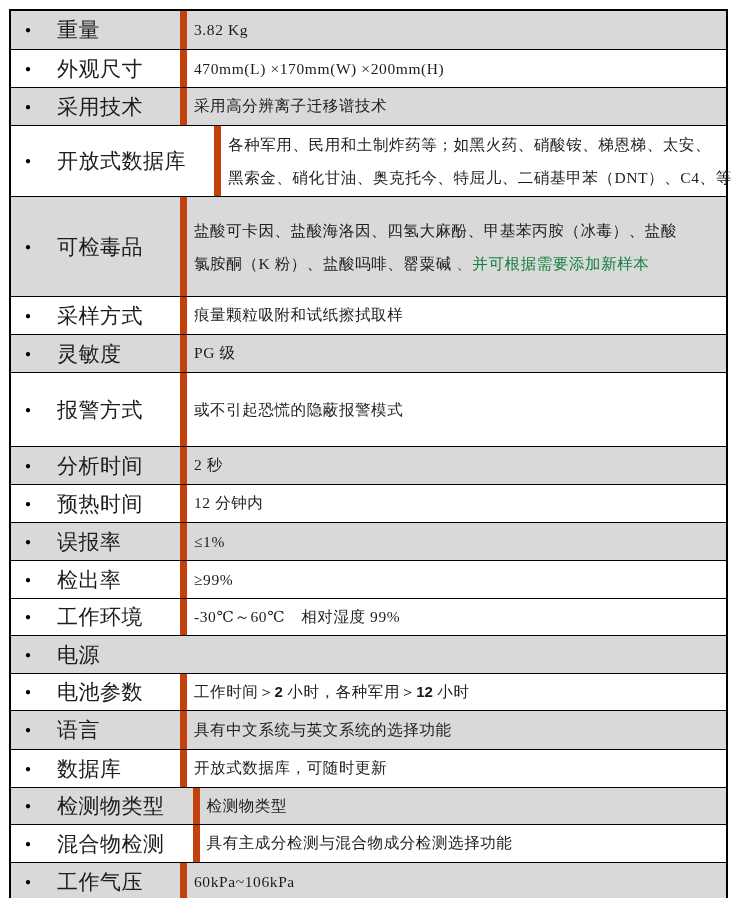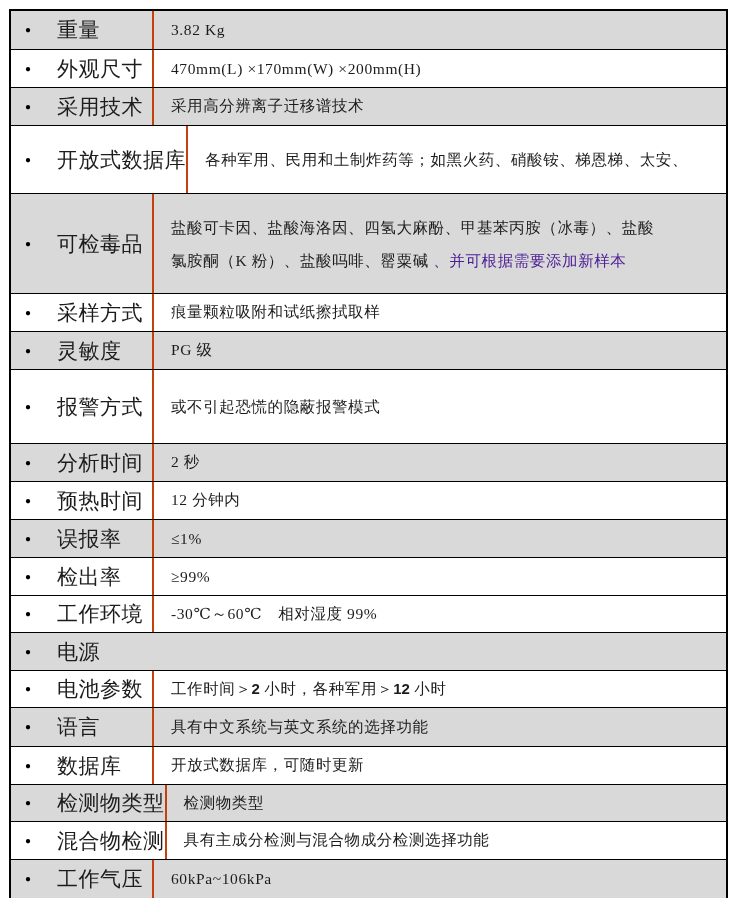--- a/index.html
+++ b/index.html
@@ -16,27 +16,27 @@
   .spec-row.shaded{background:#d9d9d9;}
   .label-cell{
     flex:0 0 141px;display:flex;align-items:center;
     padding-left:14px;box-sizing:border-box;
   }
   .bullet{
     font-size:10px;line-height:1;margin-right:26px;color:#000;flex:0 0 auto;
   }
   .term{font-size:21px;letter-spacing:0.5px;white-space:nowrap;}
   .value-cell{
-    flex:1;border-left:2px solid #c2410c;box-sizing:border-box;
+    flex:1;border-left:7px solid #c2410c;box-sizing:border-box;
     display:flex;flex-direction:column;justify-content:center;
-    padding:2px 4px 2px 17px;font-size:15.5px;letter-spacing:0.6px;
+    padding:2px 4px 2px 7px;font-size:15.5px;letter-spacing:0.6px;margin-left:28px;
   }
   .vline{line-height:33px;white-space:nowrap;}
   .spec-row.single .vline{line-height:normal;}
-  .seg-gray{color:#4c1d95;}
+  .seg-gray{color:#15803d;}
   .seg-num{
     font-family:"Liberation Sans","DejaVu Sans",sans-serif;
     font-weight:700;letter-spacing:0;font-size:15px;
   }
 </style>
 </head>
 <body>
 
 <div class="spec-table" id="spec-table">
     <div class="spec-row shaded single" style="min-height: 38px;">
@@ -66,20 +66,21 @@
         <div class="vline"><span class="">采用高分辨离子迁移谱技术</span></div>
       </div>
     </div>
     <div class="spec-row" style="min-height: 68px;">
       <div class="label-cell">
         <span class="bullet">●</span>
         <span class="term">开放式数据库</span>
       </div>
       <div class="value-cell">
         <div class="vline"><span class="">各种军用、民用和土制炸药等；如黑火药、硝酸铵、梯恩梯、太安、</span></div>
+        <div class="vline"><span class="">黑索金、硝化甘油、奥克托今、特屈儿、二硝基甲苯（DNT）、C4、等</span></div>
       </div>
     </div>
     <div class="spec-row shaded" style="min-height: 100px;">
       <div class="label-cell">
         <span class="bullet">●</span>
         <span class="term">可检毒品</span>
       </div>
       <div class="value-cell">
         <div class="vline"><span class="">盐酸可卡因、盐酸海洛因、四氢大麻酚、甲基苯丙胺（冰毒）、盐酸</span></div>
         <div class="vline"><span class="">氯胺酮（K 粉）、盐酸吗啡、罂粟碱 </span><span class="seg-gray">、并可根据需要添加新样本</span></div>

